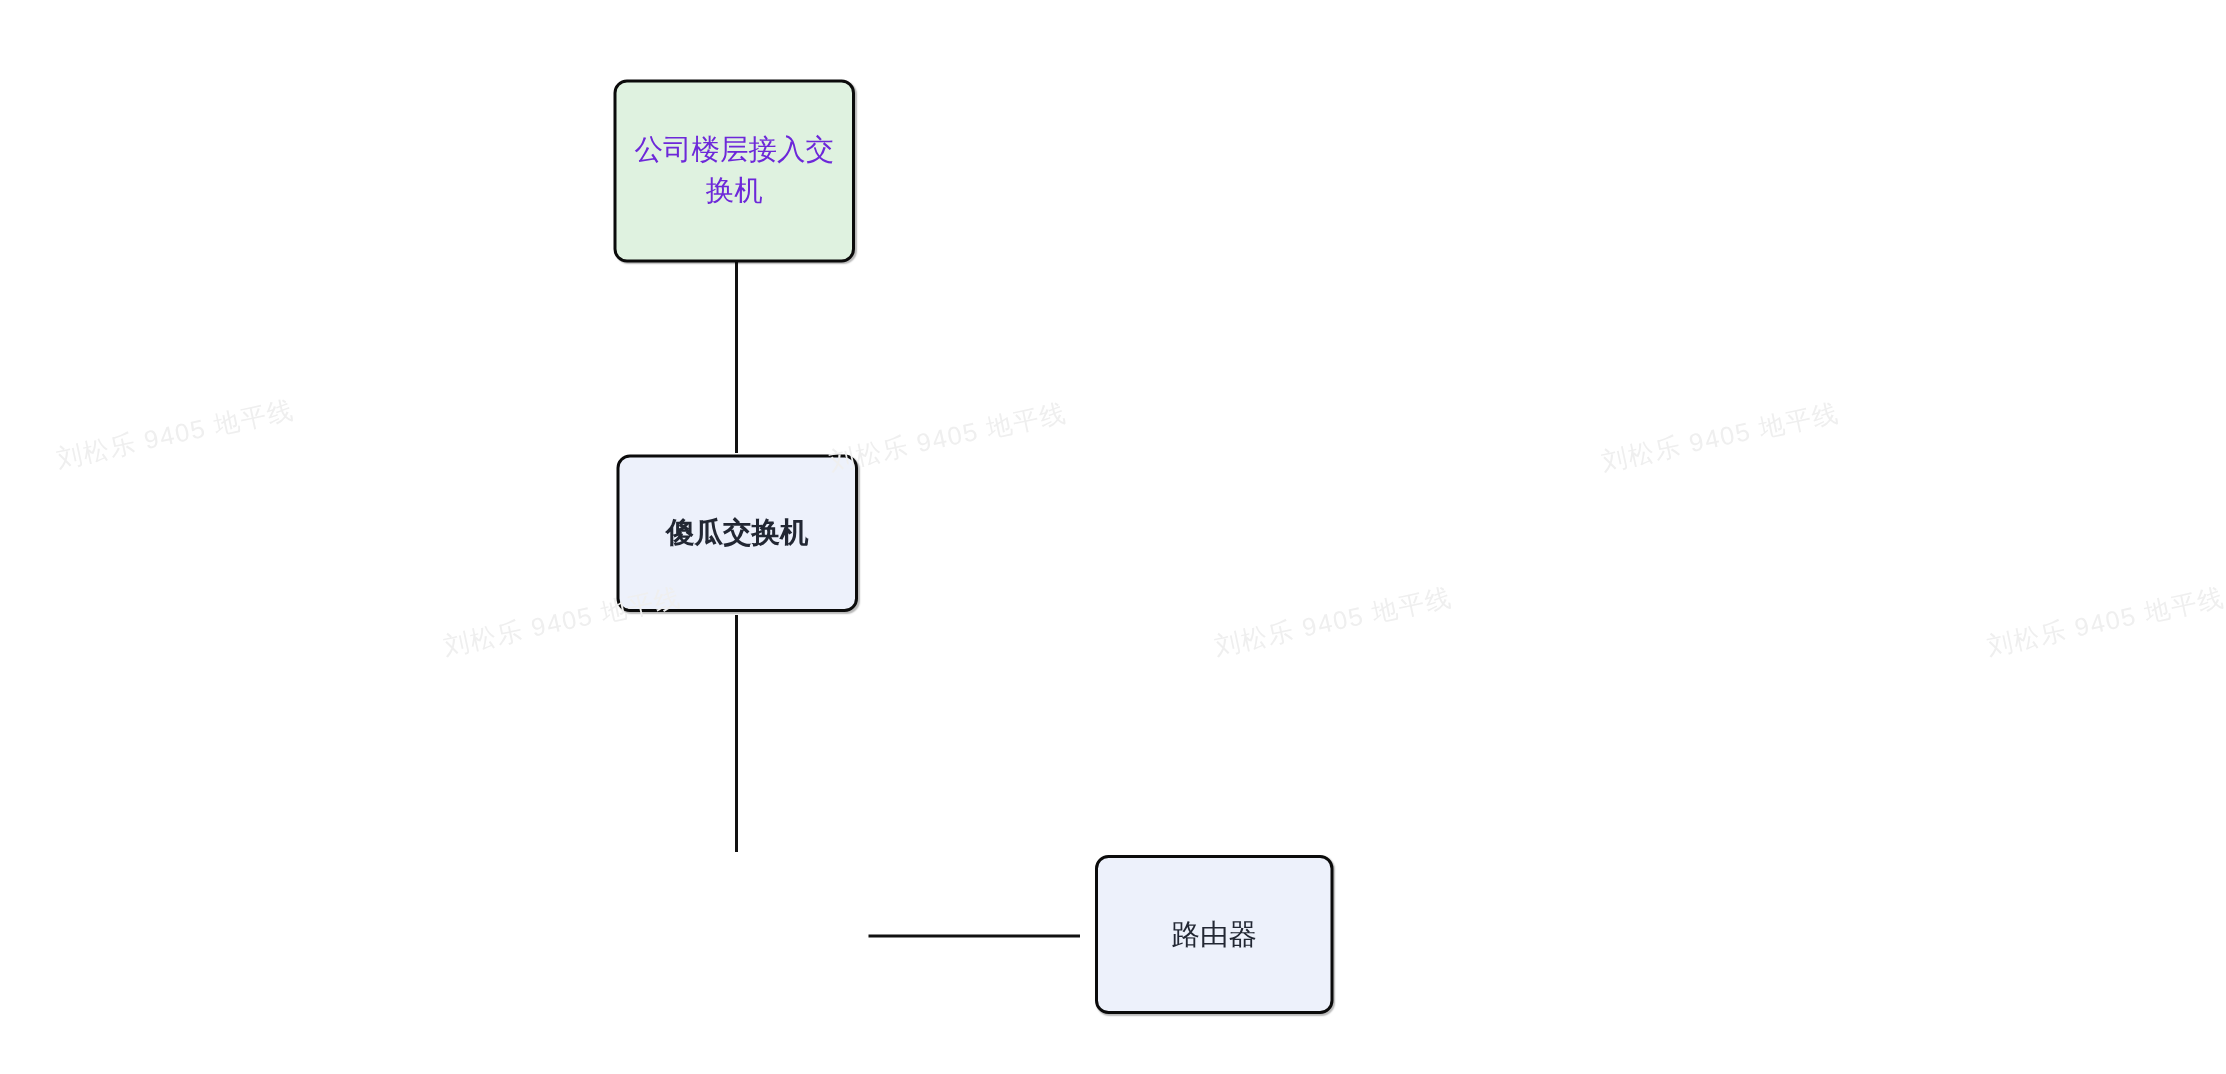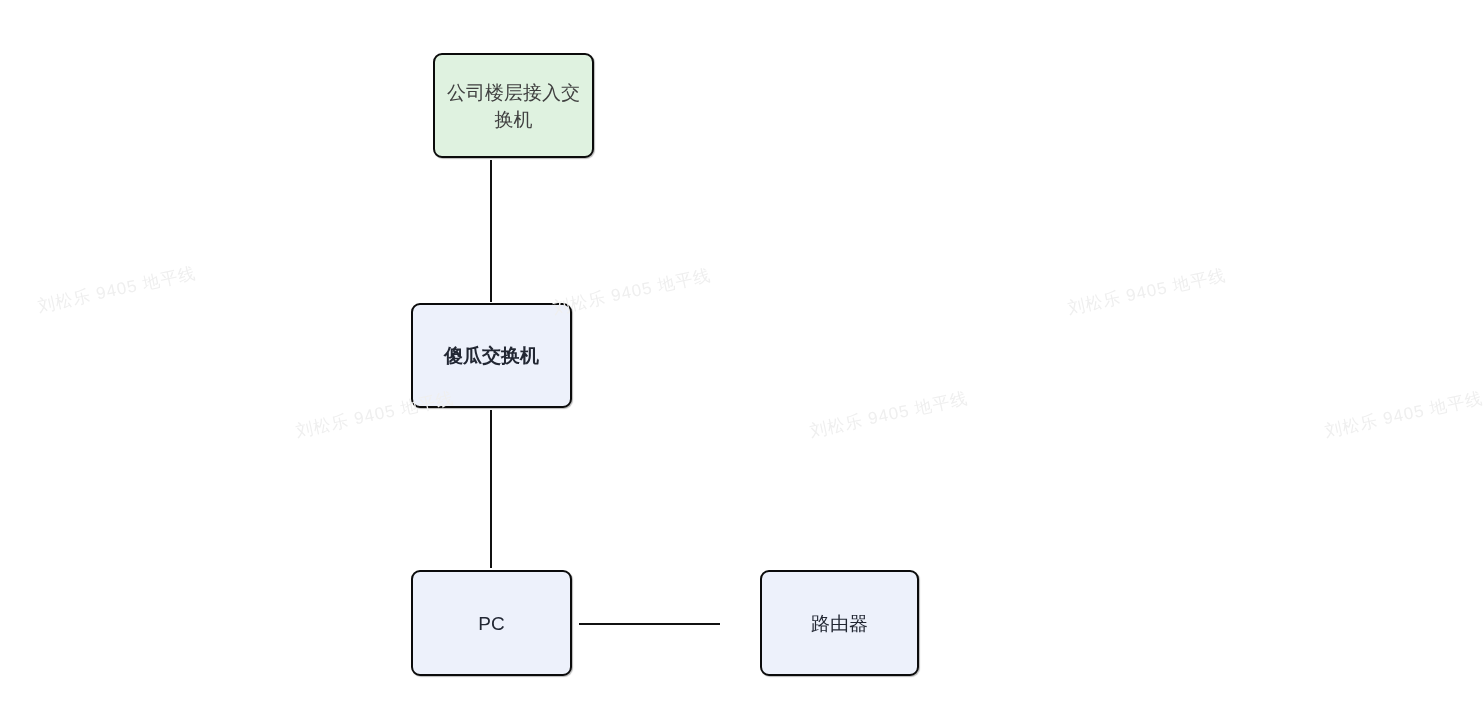--- a/index.html
+++ b/index.html
@@ -61,29 +61,26 @@
   <div class="wm" style="left: 553px; top: 297px; color: rgb(239, 239, 239);">刘松乐 9405 地平线</div>
   <div class="wm" style="left: 1068px; top: 297px; color: rgb(239, 239, 239);">刘松乐 9405 地平线</div>
   <div class="wm" style="left: 296px; top: 420px; color: rgb(239, 239, 239);">刘松乐 9405 地平线</div>
   <div class="wm" style="left: 810px; top: 420px; color: rgb(239, 239, 239);">刘松乐 9405 地平线</div>
   <div class="wm" style="left: 1325px; top: 420px; color: rgb(239, 239, 239);">刘松乐 9405 地平线</div>
 
   <div class="edge" style="left: 489.5px; top: 160px; width: 2.5px; height: 142px; background: rgb(17, 17, 17);"></div>
   <div class="edge" style="left: 489.5px; top: 410px; width: 2.5px; height: 158px; background: rgb(17, 17, 17);"></div>
   <div class="edge" style="left: 579px; top: 622.5px; width: 141px; height: 2.5px; background: rgb(17, 17, 17);"></div>
 
-  <div class="node" style="left: 433px; top: 53px; width: 161px; height: 105px; background: rgb(223, 242, 224); border-color: rgb(11, 11, 11); color: #404040;">
+  <div class="node" style="left: 409px; top: 53px; width: 161px; height: 122px; background: rgb(223, 242, 224); border-color: rgb(11, 11, 11); color: #6d28d9;">
     <span>公司楼层接入交换机</span>
   </div>
 
   <div class="node" style="left: 411px; top: 303px; width: 161px; height: 105px; background: rgb(237, 241, 251); border-color: rgb(11, 11, 11); color: rgb(34, 39, 51); font-weight: bold;">
     <span>傻瓜交换机</span>
   </div>
 
-  <div class="node" style="left: 411px; top: 570px; width: 161px; height: 106px; background: rgb(237, 241, 251); border-color: rgb(11, 11, 11); color: rgb(34, 39, 51);">
-    <span>PC</span>
-  </div>
 
-  <div class="node" style="left: 730px; top: 570px; width: 159px; height: 106px; background: rgb(237, 241, 251); border-color: rgb(11, 11, 11); color: rgb(34, 39, 51); margin-left: 30px;">
+  <div class="node" style="left: 730px; top: 570px; width: 159px; height: 106px; background: rgb(237, 241, 251); border-color: rgb(11, 11, 11); color: rgb(34, 39, 51);">
     <span>路由器</span>
   </div>
 
 </div>
 
 </body></html>

